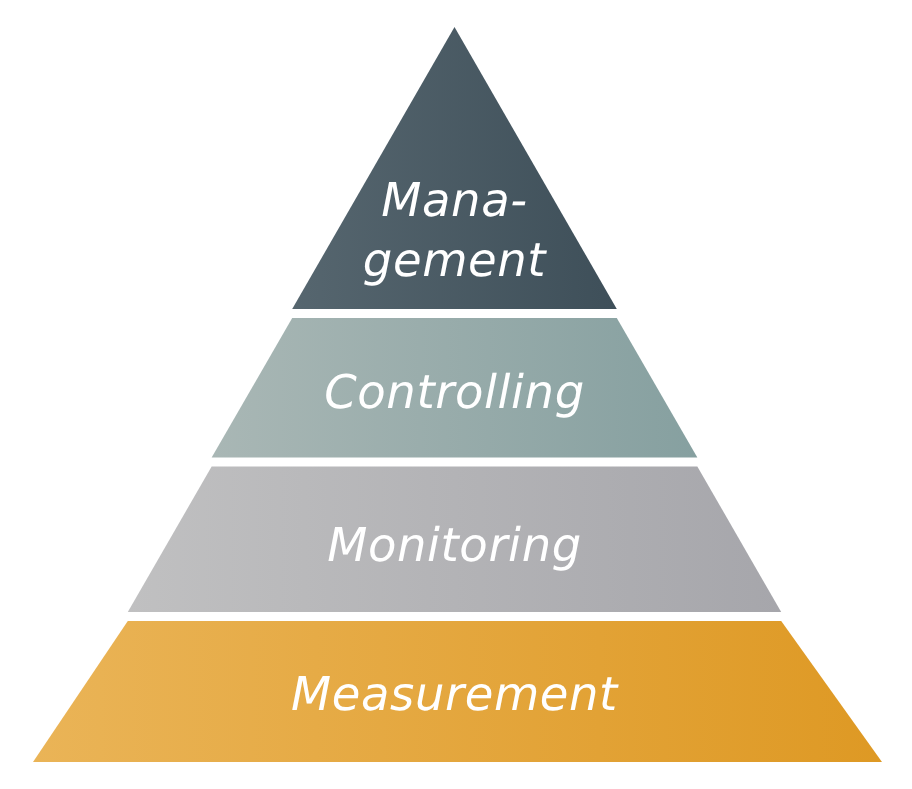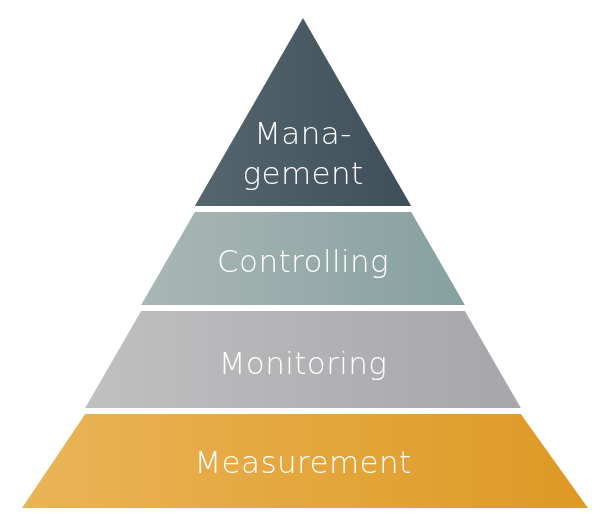--- a/index.html
+++ b/index.html
@@ -12,20 +12,21 @@
     height: 526px;
     background: #ffffff;
     font-family: "DejaVu Sans", "Liberation Sans", sans-serif;
     overflow: hidden;
   }
   #diagram-root {
     position: relative;
     width: 608px;
     height: 376px;
     background: #ffffff;
+    font-style: italic;
   }
   #pyramid-svg {
     display: block;
     width: 608px;
     height: 526px;
   }
   .tier-label {
     font-family: "DejaVu Sans", "Liberation Sans", sans-serif;
     font-weight: 300;
     fill: #ffffff;

